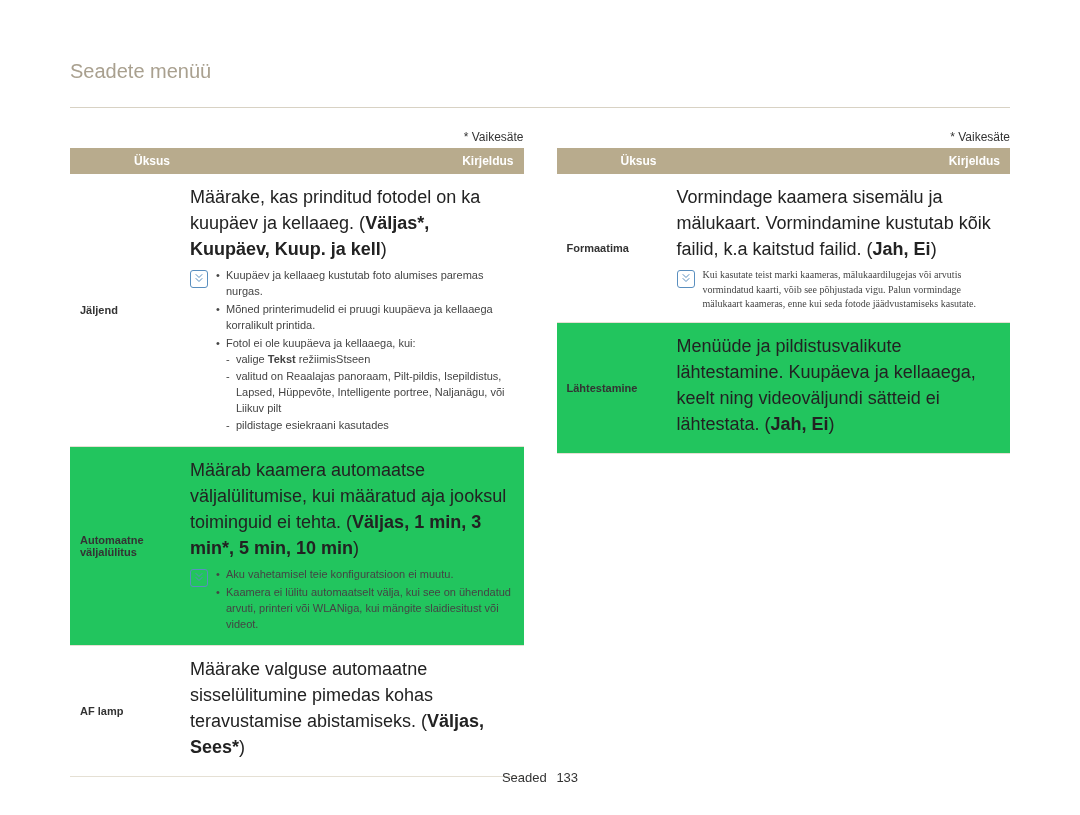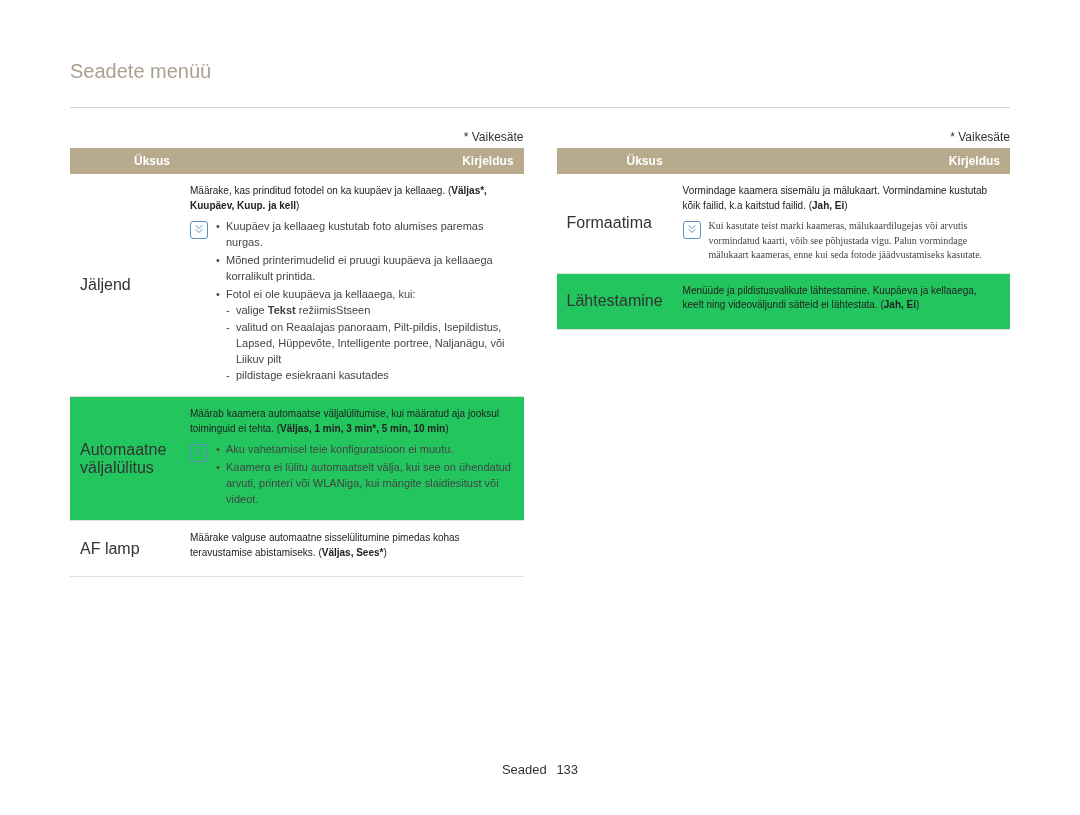--- a/index.html
+++ b/index.html
@@ -48,28 +48,28 @@
     font-size: 12px;
   }
   table.settings th.col-item { width: 110px; }
   table.settings td {
     padding: 10px 10px;
     vertical-align: middle;
     border-bottom: 1px solid #e5e0d4;
   }
   table.settings tr.alt td { background: #22c55e; }
   td.item-label {
-    font-size: 16px;
-    font-weight: normal;
+    font-size: 11px;
+    font-weight: bold;
     color: #333;
     width: 110px;
     vertical-align: middle;
   }
   .desc-main {
-    font-size: 10px;
+    font-size: 18px;
     line-height: 1.45;
     color: #222;
     margin-bottom: 6px;
   }
   .desc-main b { font-weight: bold; }
   .note-block {
     display: flex;
     gap: 8px;
     align-items: flex-start;
   }
@@ -110,21 +110,21 @@
     top: 0;
   }
   .plain-note {
     font-size: 10px;
     line-height: 1.45;
     color: #444;
     font-family: Liberation Serif, serif;
   }
   .footer {
     position: absolute;
-    bottom: 38px;
+    bottom: 30px;
     left: 0;
     width: 100%;
     text-align: center;
     font-size: 13px;
     color: #333;
   }
   .footer .section { margin-right: 6px; }
 </style>
 </head>
 <body>

